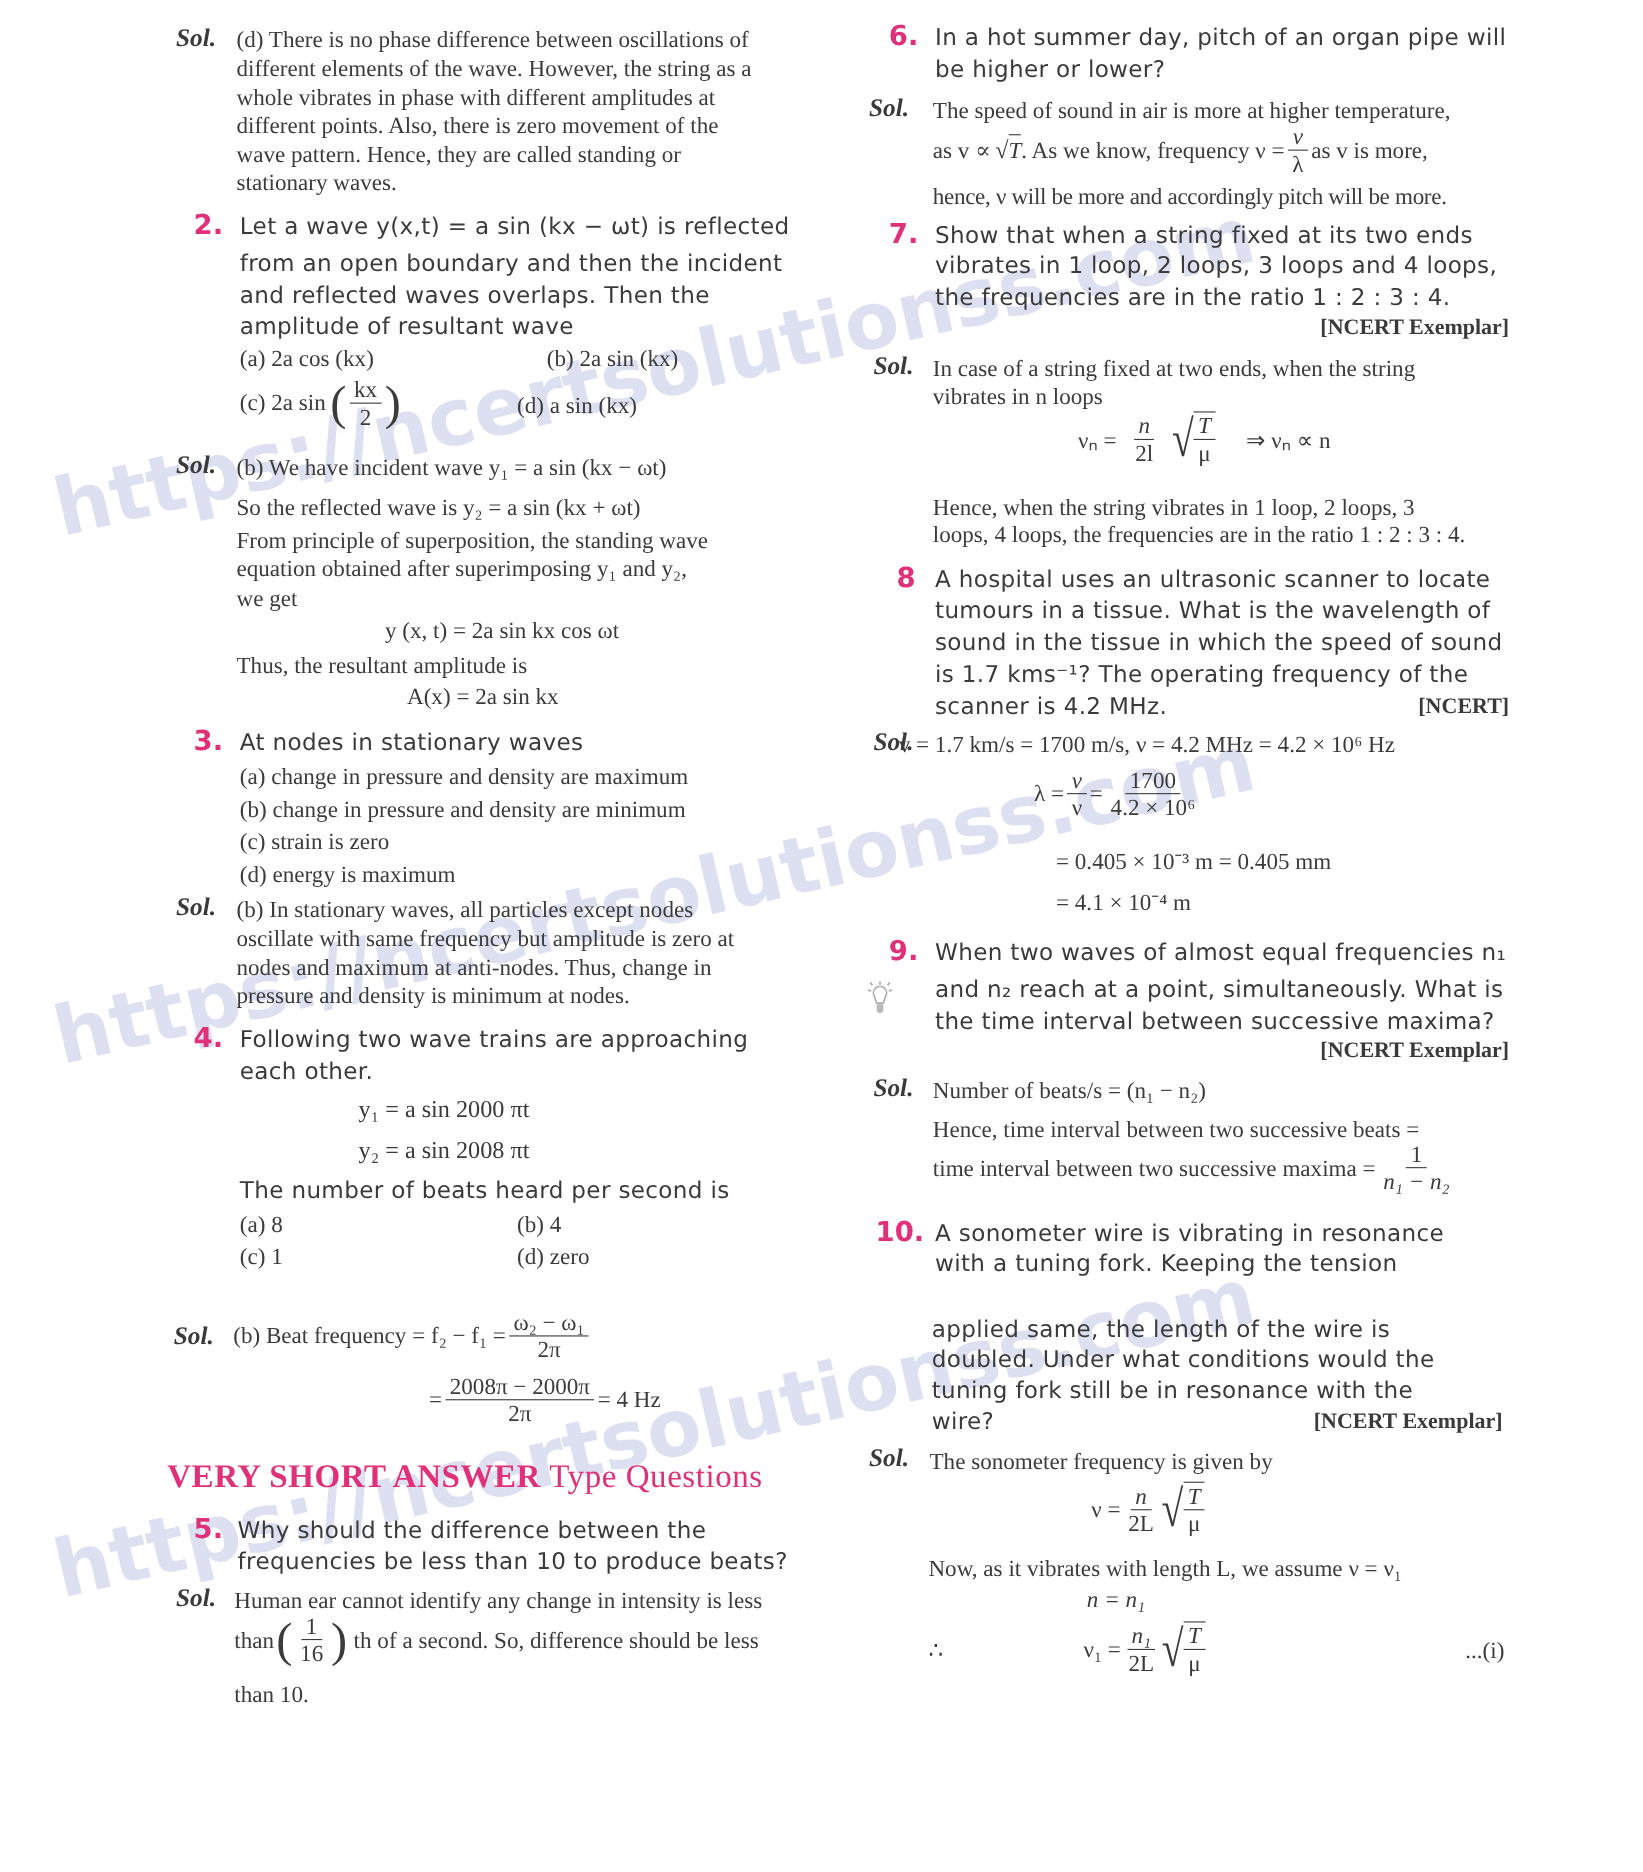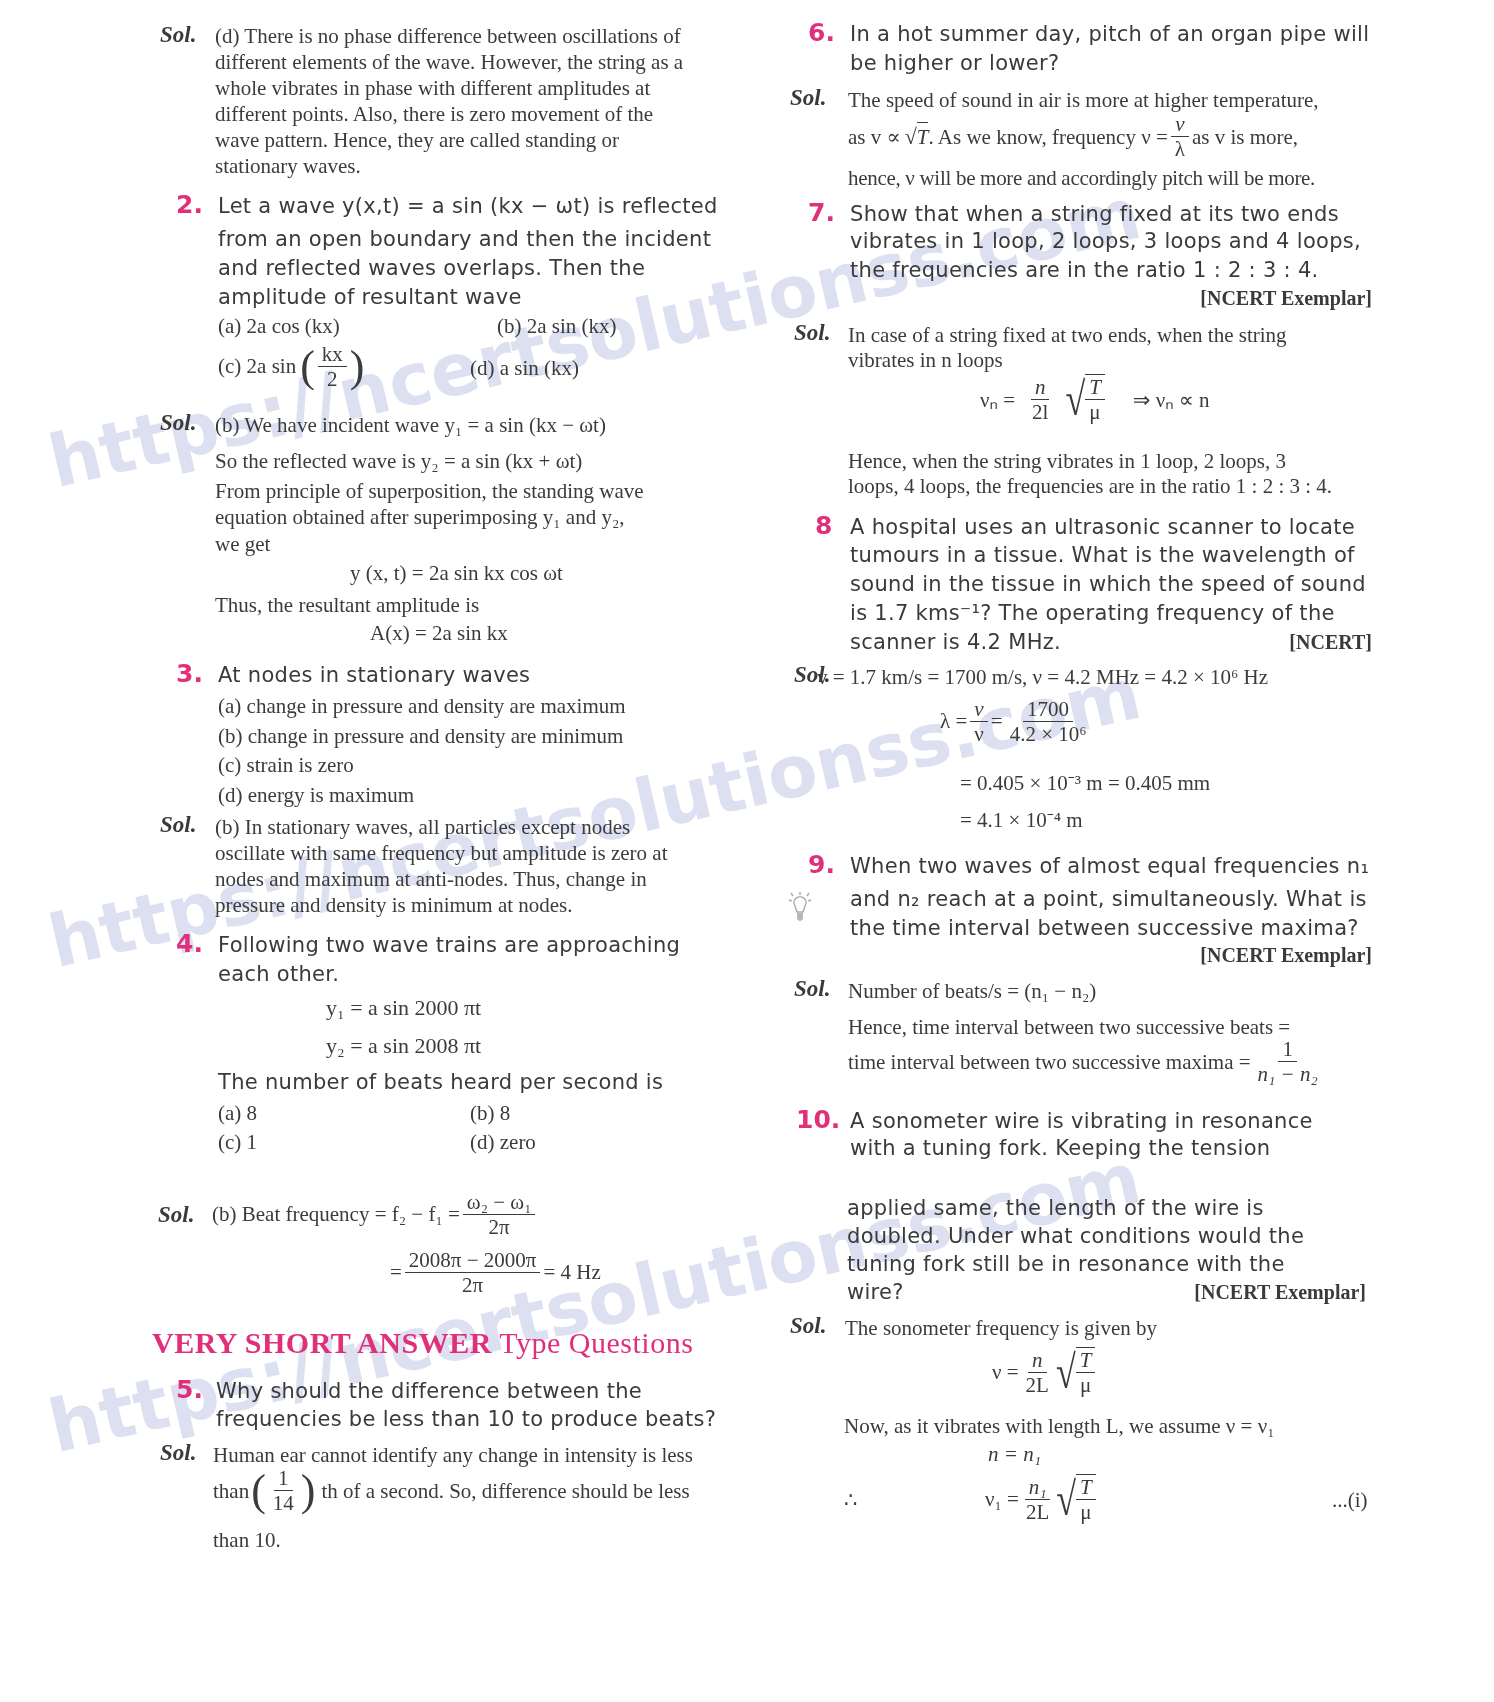--- a/index.html
+++ b/index.html
@@ -94,21 +94,21 @@
   </div>
 
   <div>
     <span class="abs qnum" style="left:176px; top:929px;">4.</span>
     <div class="abs q" style="left:218px; top:930px;">Following two wave trains are approaching</div>
     <div class="abs q" style="left:218px; top:959px;">each other.</div>
     <div class="abs eq" style="left:326px; top:995px; font-size:22px;">y₁ = a sin 2000 πt</div>
     <div class="abs eq" style="left:326px; top:1033px; font-size:22px;">y₂ = a sin 2008 πt</div>
     <div class="abs q" style="left:218px; top:1067px;">The number of beats heard per second is</div>
     <div class="abs opt" style="left:218px; top:1101px;">(a)  8</div>
-    <div class="abs opt" style="left:470px; top:1101px;">(b)  8</div>
+    <div class="abs opt" style="left:470px; top:1101px;">(b)  4</div>
     <div class="abs opt" style="left:218px; top:1130px;">(c)  1</div>
     <div class="abs opt" style="left:470px; top:1130px;">(d)  zero</div>
 
     <span class="abs sol" style="left:158px; top:1202px;">Sol.</span>
     <div class="abs eq" style="left:212px; top:1190px; display:flex; align-items:center;">
       <span>(b) Beat frequency = f₂ − f₁ =</span>
       <span class="frac">
         <span class="n">ω₂ − ω₁</span>
         <span class="d">2π</span>
       </span>
@@ -133,21 +133,21 @@
     <div class="abs q" style="left:216px; top:1376px;">Why should the difference between the</div>
     <div class="abs q" style="left:216px; top:1404px;">frequencies be less than 10 to produce beats?</div>
 
     <span class="abs sol" style="left:160px; top:1440px;">Sol.</span>
     <div class="abs txt" style="left:213px; top:1441px;">Human ear cannot identify any change in intensity is less</div>
     <div class="abs txt" style="left:213px; top:1466px; display:flex; align-items:center;">
       <span>than</span>
       <span style="font-size:44px; line-height:44px; margin-left:2px;">(</span>
       <span class="frac">
         <span class="n">1</span>
-        <span class="d">14</span>
+        <span class="d">16</span>
       </span>
       <span style="font-size:44px; line-height:44px; margin-right:6px;">)</span>
       <span>th of a second. So, difference should be less</span>
     </div>
     <div class="abs txt" style="left:213px; top:1526px;">than 10.</div>
   </div>
 </section>
 
 <section>
 

